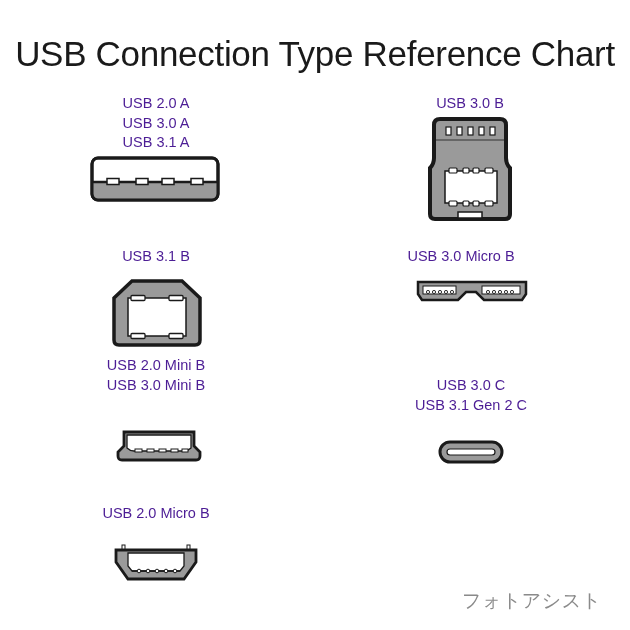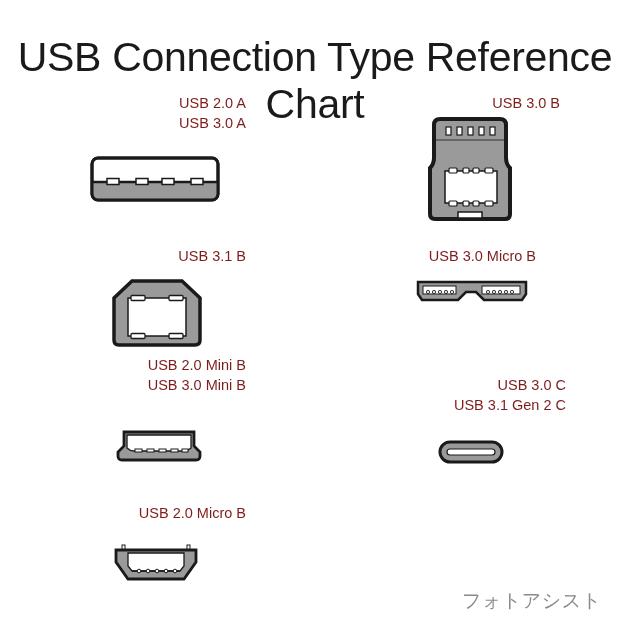--- a/index.html
+++ b/index.html
@@ -1,35 +1,36 @@
 <!DOCTYPE html>
 <html><head>
 <meta charset="utf-8">
 <style>
   html, body { margin: 0; padding: 0; background: #ffffff; }
   body { width: 630px; height: 630px; position: relative; overflow: hidden;
          font-family: "Liberation Sans", sans-serif; color: #111; }
   .title { position: absolute; left: 0; top: 34px; width: 630px; text-align: center;
-           font-size: 41px; font-weight: normal; letter-spacing: -0.3px; color: #1a1a1a;
+           font-size: 35px; font-weight: normal; letter-spacing: -0.3px; color: #1a1a1a;
            font-family: "Liberation Sans", sans-serif; }
-  .label { position: absolute; text-align: right; font-size: 14.5px; line-height: 19.5px;
-           color: #7f1d1d; font-family: "Liberation Sans", sans-serif; }
+  .label { position: absolute; text-align: center; font-size: 14.5px; line-height: 19.5px;
+           color: #4c1d95; font-family: "Liberation Sans", sans-serif; }
   .label div { white-space: nowrap; }
   .icon { position: absolute; }
   .watermark { position: absolute; left: 462px; top: 588px; font-size: 19px; color: #8a8a8a;
                letter-spacing: 0.5px; font-family: "DejaVu Sans", sans-serif; }
 </style>
 </head>
 <body>
 
 <div class="title">USB Connection Type Reference Chart</div>
 
 <div class="label" style="left:66px; top:94px; width:180px;">
   <div>USB 2.0 A</div>
   <div>USB 3.0 A</div>
+  <div>USB 3.1 A</div>
 </div>
 <svg class="icon" style="left:90px; top:156px;" width="130" height="46" viewBox="0 0 130 46">
   <rect x="2" y="2" width="126" height="42" rx="6" fill="#fff" stroke="#1a1a1a" stroke-width="3"></rect>
   <path d="M3.5 26 H126.5 V38 Q126.5 42.5 122 42.5 H8 Q3.5 42.5 3.5 38 Z" fill="#9a9a9a"></path>
   <line x1="3" y1="26" x2="127" y2="26" stroke="#1a1a1a" stroke-width="2.5"></line>
   <rect x="17" y="22.5" width="12" height="6" fill="#fff" stroke="#1a1a1a" stroke-width="1.5"></rect>
   <rect x="46" y="22.5" width="12" height="6" fill="#fff" stroke="#1a1a1a" stroke-width="1.5"></rect>
   <rect x="72" y="22.5" width="12" height="6" fill="#fff" stroke="#1a1a1a" stroke-width="1.5"></rect>
   <rect x="101" y="22.5" width="12" height="6" fill="#fff" stroke="#1a1a1a" stroke-width="1.5"></rect>
   <rect x="2" y="2" width="126" height="42" rx="6" fill="none" stroke="#1a1a1a" stroke-width="3"></rect>
@@ -63,21 +64,21 @@
 </div>
 <svg class="icon" style="left:110px; top:278px;" width="94" height="70" viewBox="0 0 94 70">
   <path d="M22 3 H72 L90 20 V62 Q90 67 85 67 H9 Q4 67 4 62 V20 Z" fill="#9a9a9a" stroke="#1a1a1a" stroke-width="3.5"></path>
   <rect x="18" y="20" width="58" height="38" fill="#fff" stroke="#1a1a1a" stroke-width="1.5"></rect>
   <rect x="21" y="17.5" width="14" height="5" rx="1" fill="#fff" stroke="#1a1a1a" stroke-width="1.3"></rect>
   <rect x="59" y="17.5" width="14" height="5" rx="1" fill="#fff" stroke="#1a1a1a" stroke-width="1.3"></rect>
   <rect x="21" y="55.5" width="14" height="5" rx="1" fill="#fff" stroke="#1a1a1a" stroke-width="1.3"></rect>
   <rect x="59" y="55.5" width="14" height="5" rx="1" fill="#fff" stroke="#1a1a1a" stroke-width="1.3"></rect>
 </svg>
 
-<div class="label" style="left:356px; top:247px; width:180px;">
+<div class="label" style="left:371px; top:247px; width:180px;">
   <div>USB 3.0 Micro B</div>
 </div>
 <svg class="icon" style="left:416px; top:280px;" width="112" height="22" viewBox="0 0 112 22">
   <path d="M2 2 H110 V14 L106 20 H68 L60 12 H50 L42 20 H6 L2 14 Z" fill="#9a9a9a" stroke="#1a1a1a" stroke-width="2.5"></path>
   <rect x="7" y="6" width="33" height="8" fill="#fff" stroke="#1a1a1a" stroke-width="1"></rect>
   <rect x="66" y="6" width="38" height="8" fill="#fff" stroke="#1a1a1a" stroke-width="1"></rect>
   <g fill="#fff" stroke="#1a1a1a" stroke-width="0.9">
     <circle cx="12" cy="12" r="1.6"></circle>
       <circle cx="18" cy="12" r="1.6"></circle>
       <circle cx="24" cy="12" r="1.6"></circle>

